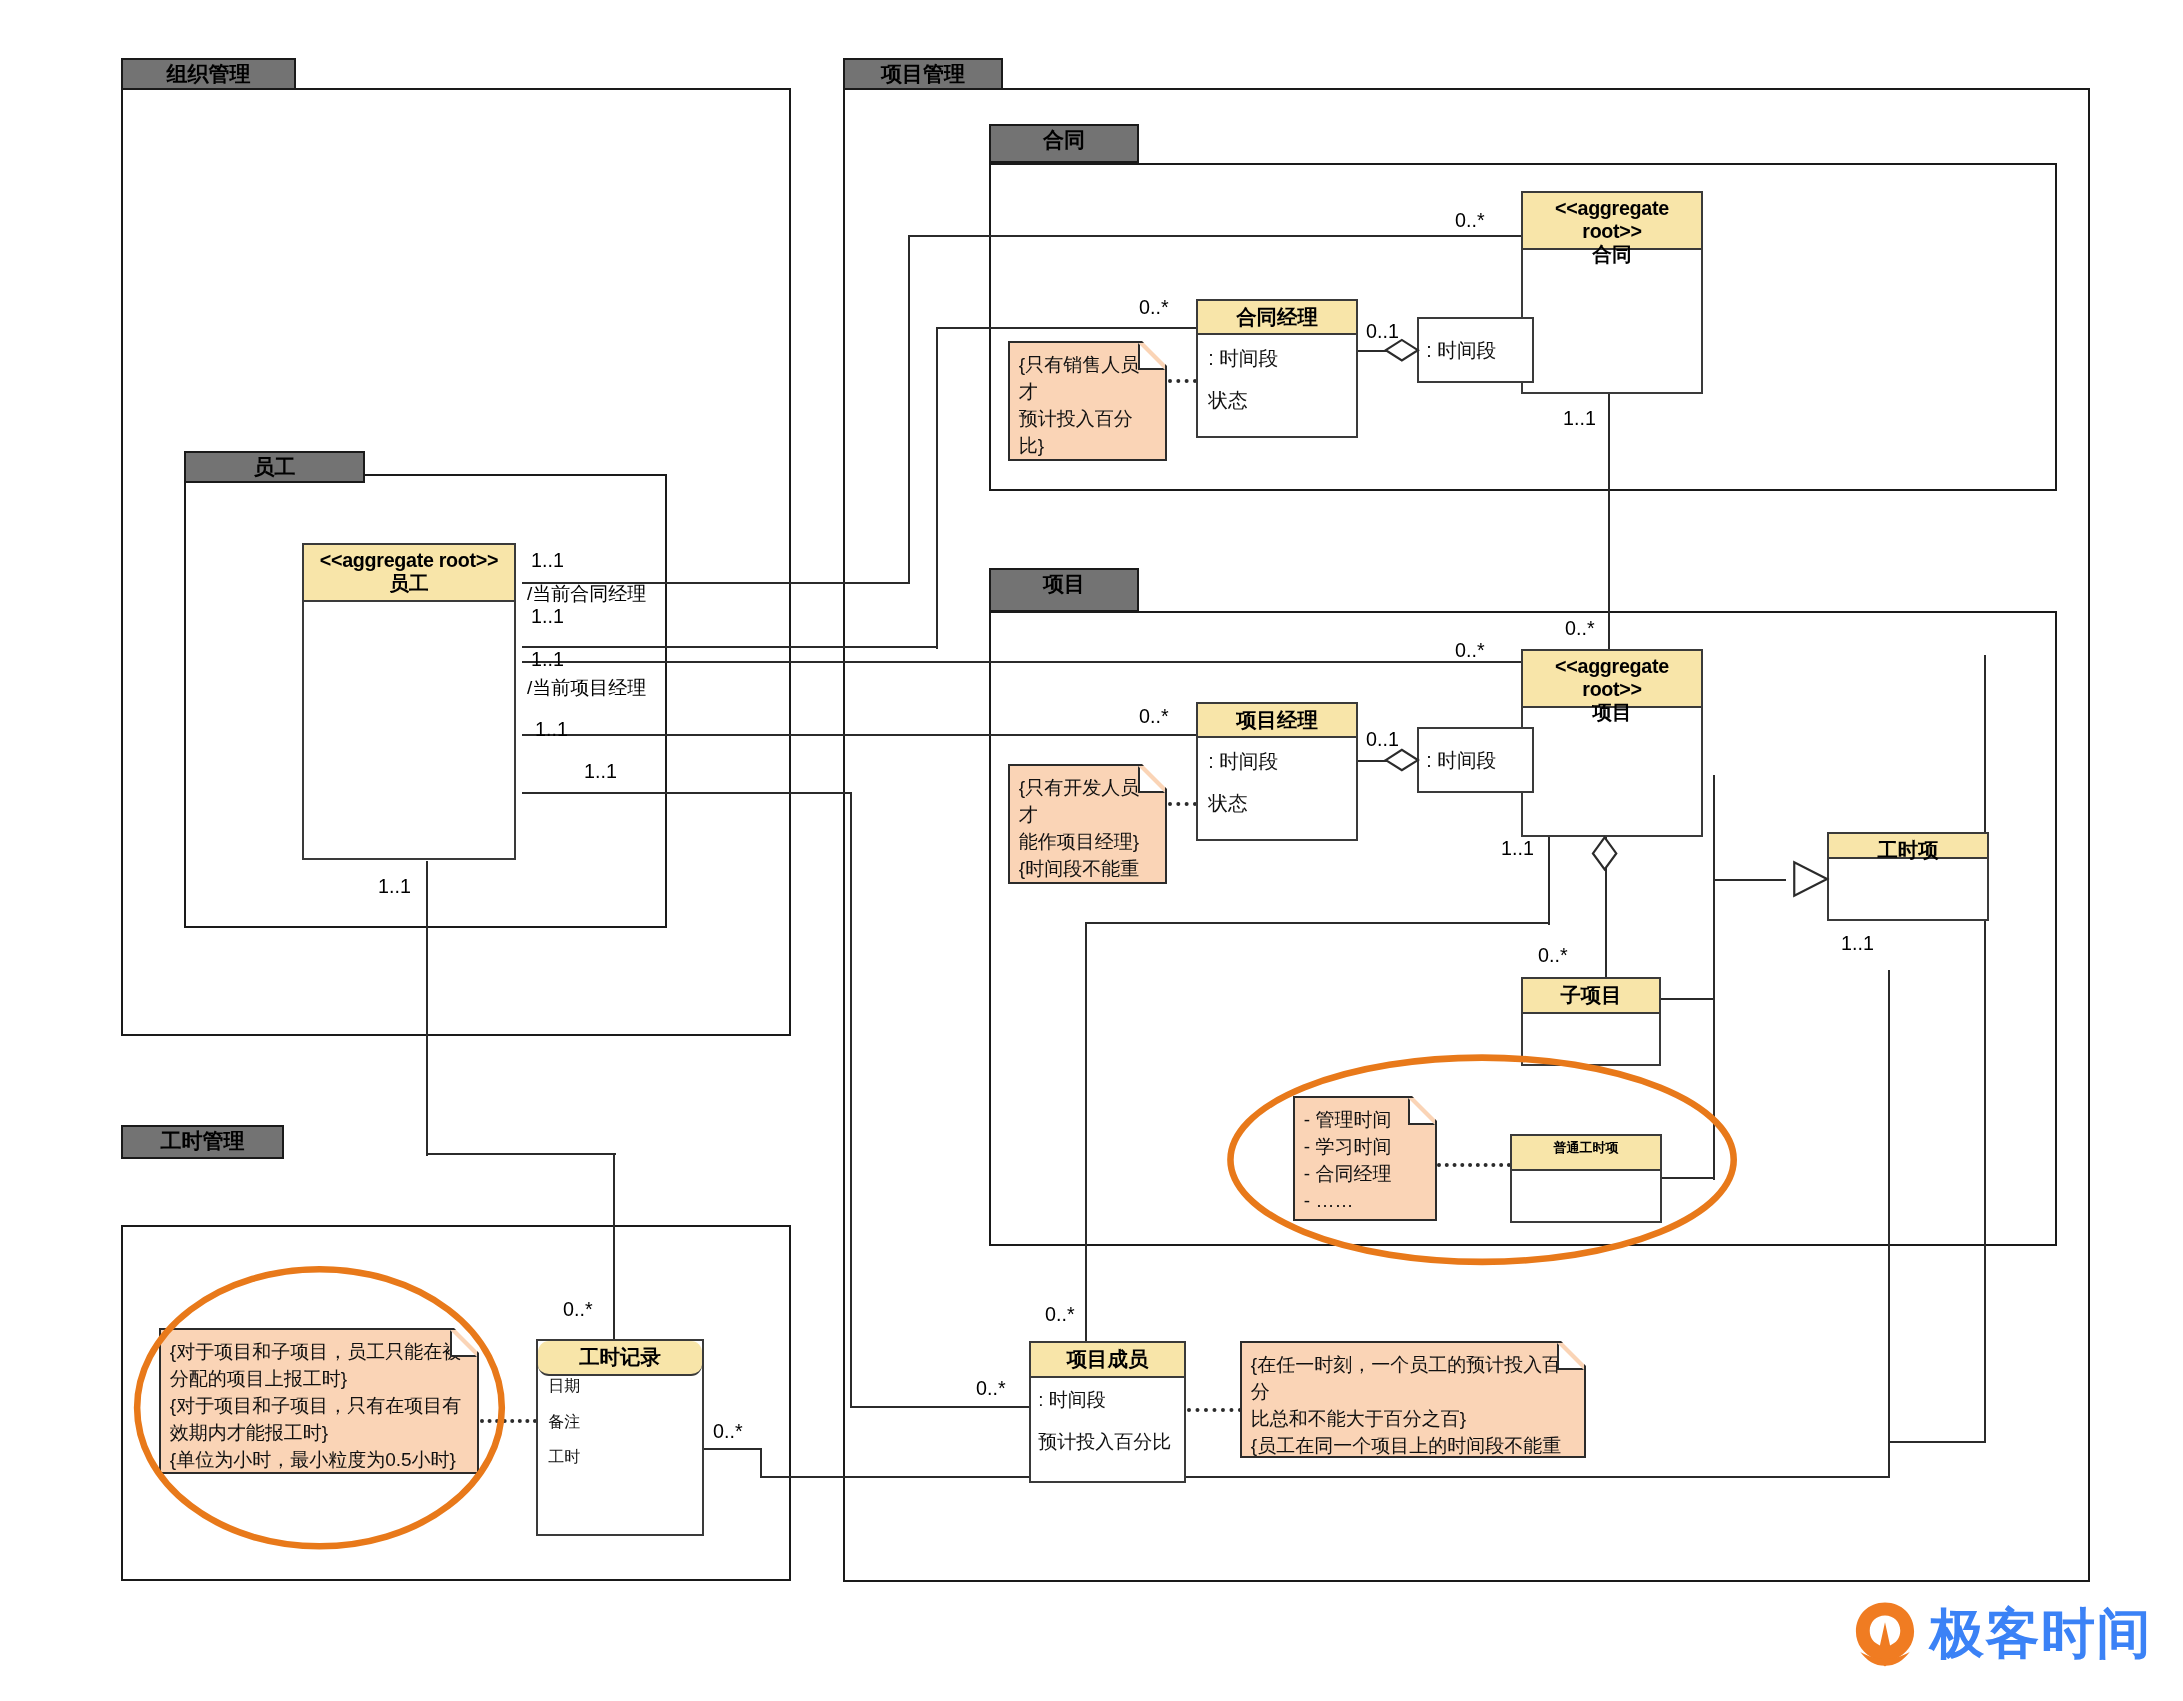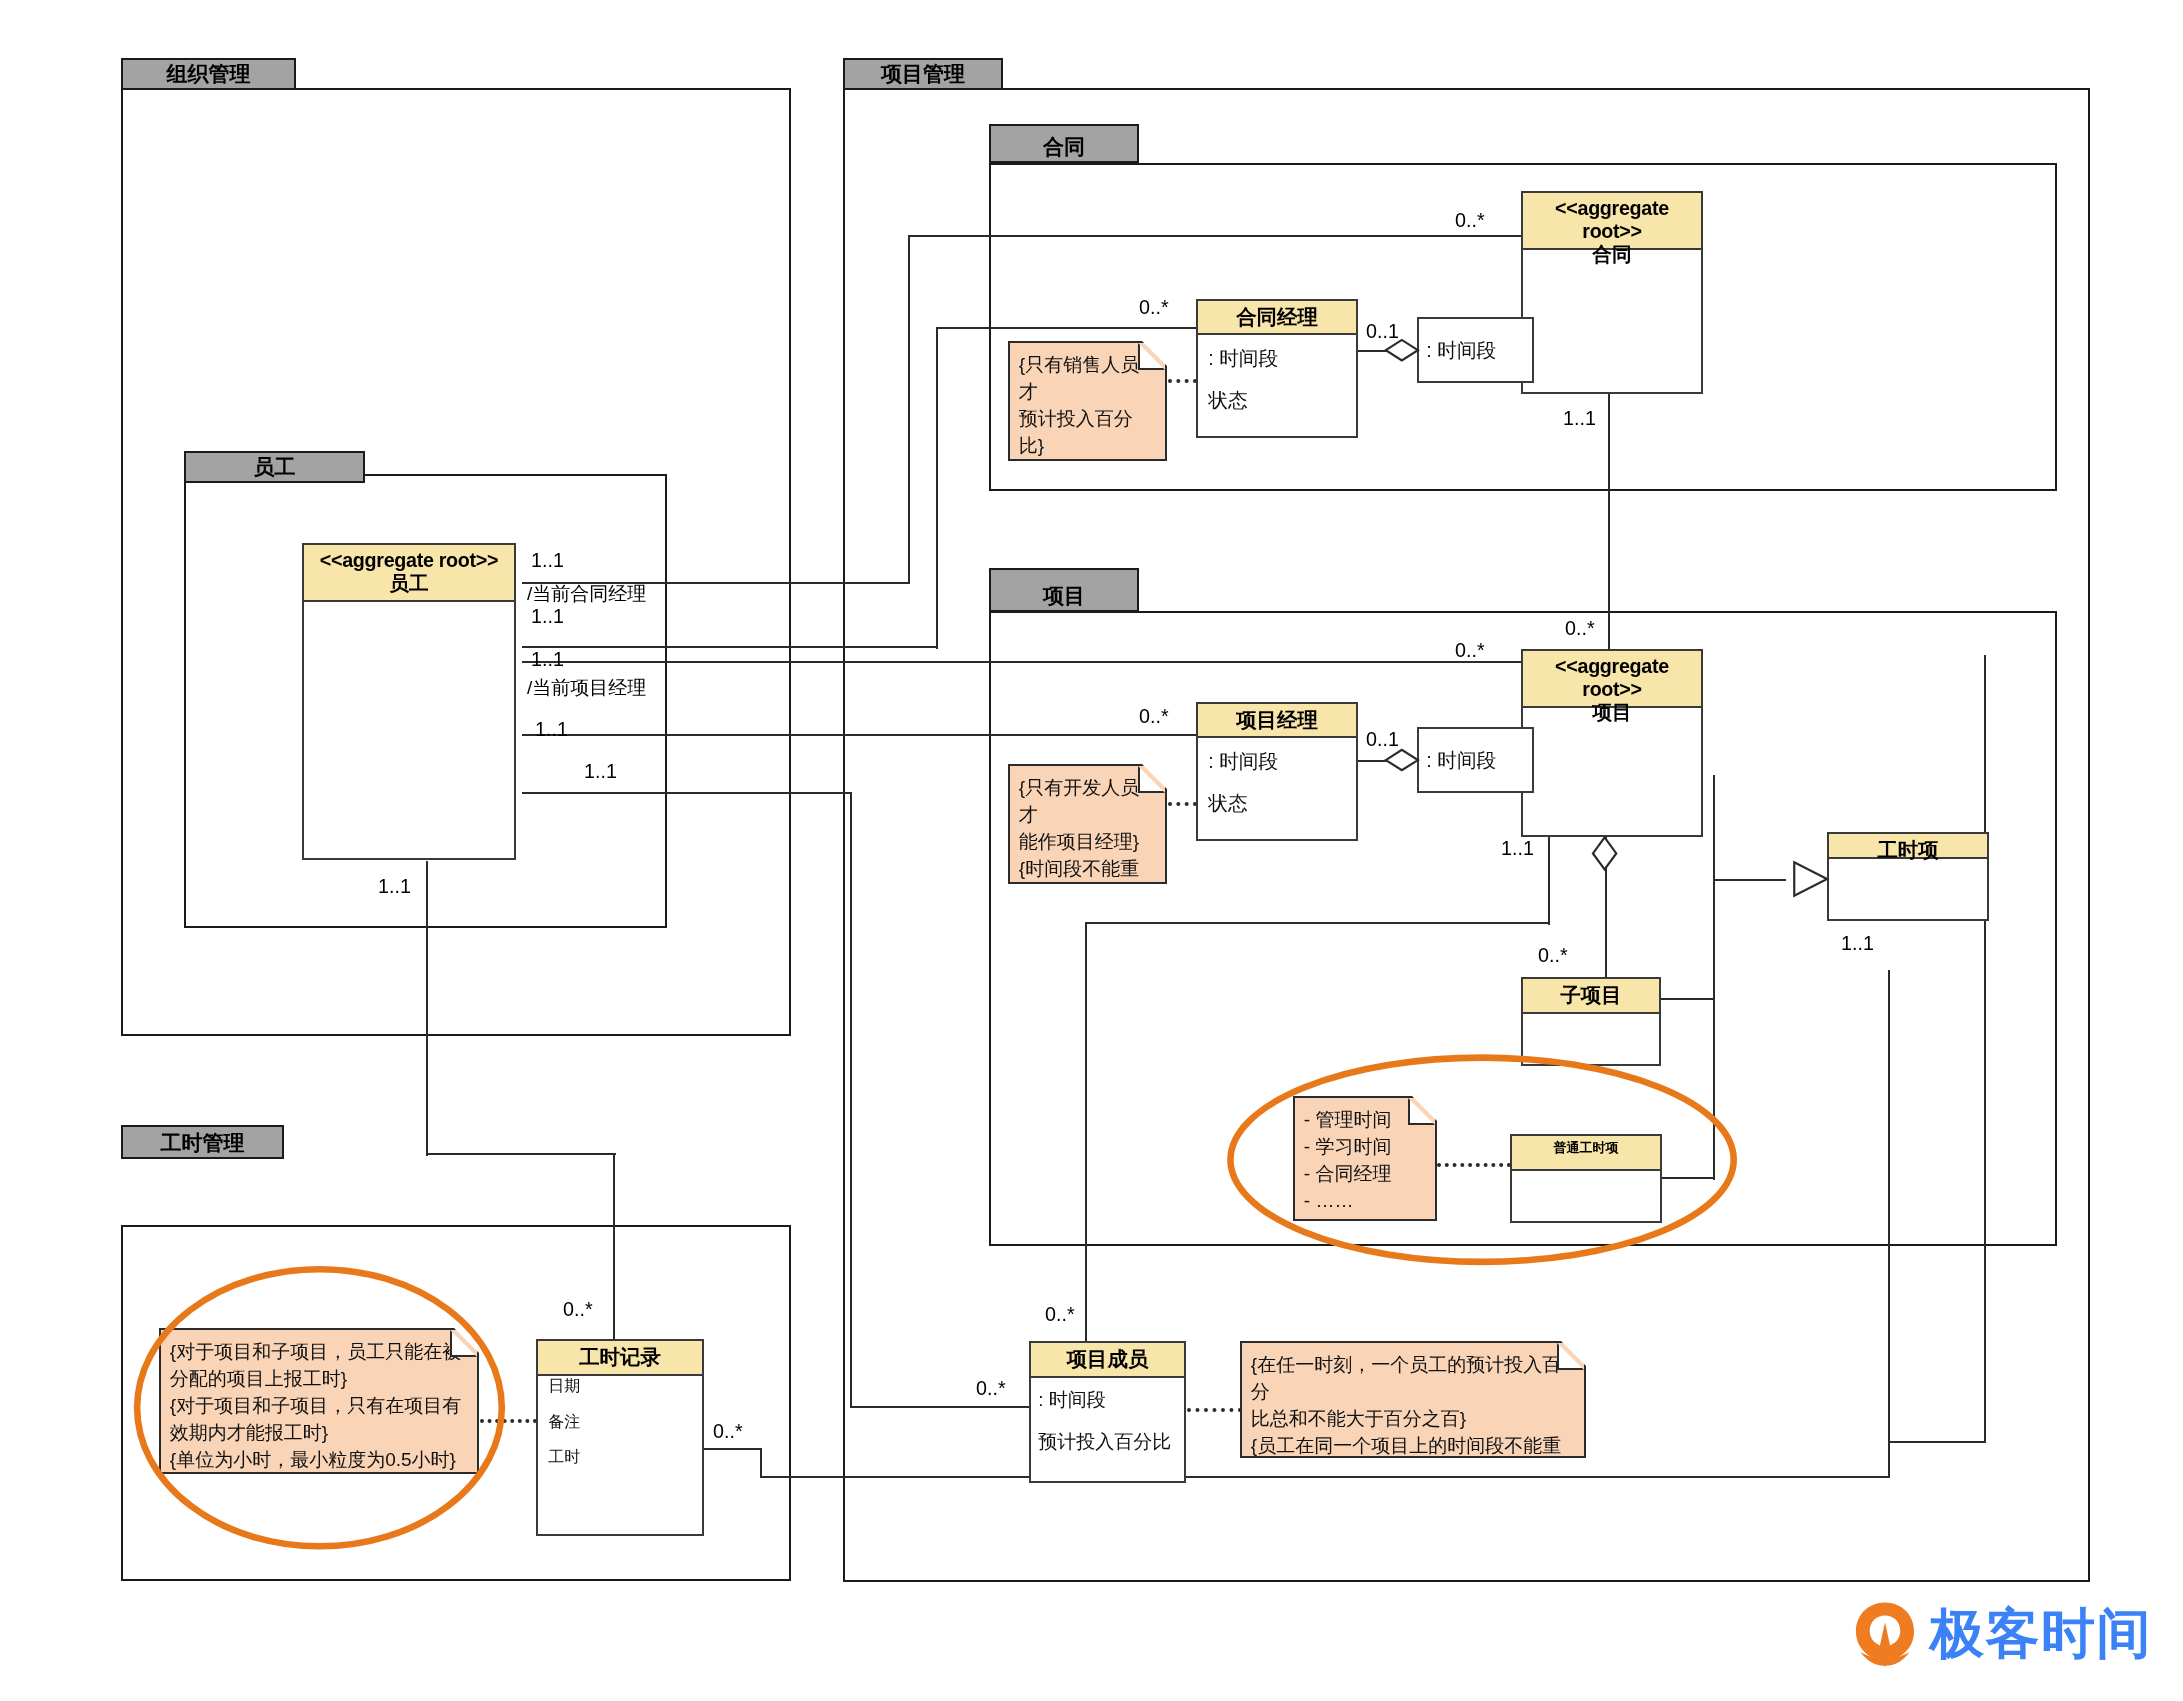--- a/index.html
+++ b/index.html
@@ -1,22 +1,22 @@
 <!DOCTYPE html>
 <html style="font-size:11.7px"><head>
 <meta charset="utf-8">
 <style>
   html,body{margin:0;padding:0;background:#ffffff;}
   body{font-family:"Liberation Sans","DejaVu Sans",sans-serif;}
   #stage{position:relative;width:2183px;height:1701px;background:#fff;overflow:hidden;}
 
   
   .pkg{position:absolute;box-sizing:border-box;border:2.2px solid #1a1a1a;background:transparent;}
-  .pkg-tab{position:absolute;box-sizing:border-box;border:2.2px solid #1a1a1a;background:#a3a3a3;
-           display:flex;align-items:flex-end;justify-content:center;font-weight:bold;color:#000;z-index:6;}
+  .pkg-tab{position:absolute;box-sizing:border-box;border:2.2px solid #1a1a1a;background:#737373;
+           display:flex;align-items:flex-start;justify-content:center;font-weight:bold;color:#000;z-index:6;}
 
   
   .cls{position:absolute;box-sizing:border-box;border:2.2px solid #3a3a3a;background:#ffffff;z-index:8;}
   .cls-hd{box-sizing:border-box;border-bottom:2.2px solid #3a3a3a;background:#f8e5a9;
           text-align:center;font-weight:bold;color:#000;line-height:1.18;padding:3.6px 1.5px;}
   .cls-hd .stereo{display:block;font-weight:bold;letter-spacing:-0.3px;}
   .cls-body{padding:7.3px 10.2px;color:#111;}
   .cls-body .attr{margin:0 0 14.6px 0;white-space:nowrap;}
   .cls-body .attr:last-child{margin-bottom:0;}
 
@@ -198,21 +198,21 @@
   </div>
 
   <div class="cls" style="left:1510px;top:1134px;width:152px;height:89px;">
     <div class="cls-hd" style="font-size:13px;height:35px;">
       <span>普通工时项</span>
     </div>
     <div class="cls-body" style="font-size:19.7px;"></div>
   </div>
 
   <div class="cls" style="left:536px;top:1339px;width:168px;height:197px;">
-    <div class="cls-hd" style="font-size:20.4px;height:35px;">
+    <div class="cls-hd" style="font-size:20.4px;height:35px;border-radius:11px;">
       <span>工时记录</span>
     </div>
     <div class="cls-body" style="font-size:16px;padding-top:0;">
       <div class="attr">日期</div>
       <div class="attr">备注</div>
       <div class="attr">工时</div>
     </div>
   </div>
 
   <div class="cls" style="left:1029px;top:1341px;width:157px;height:142px;">

